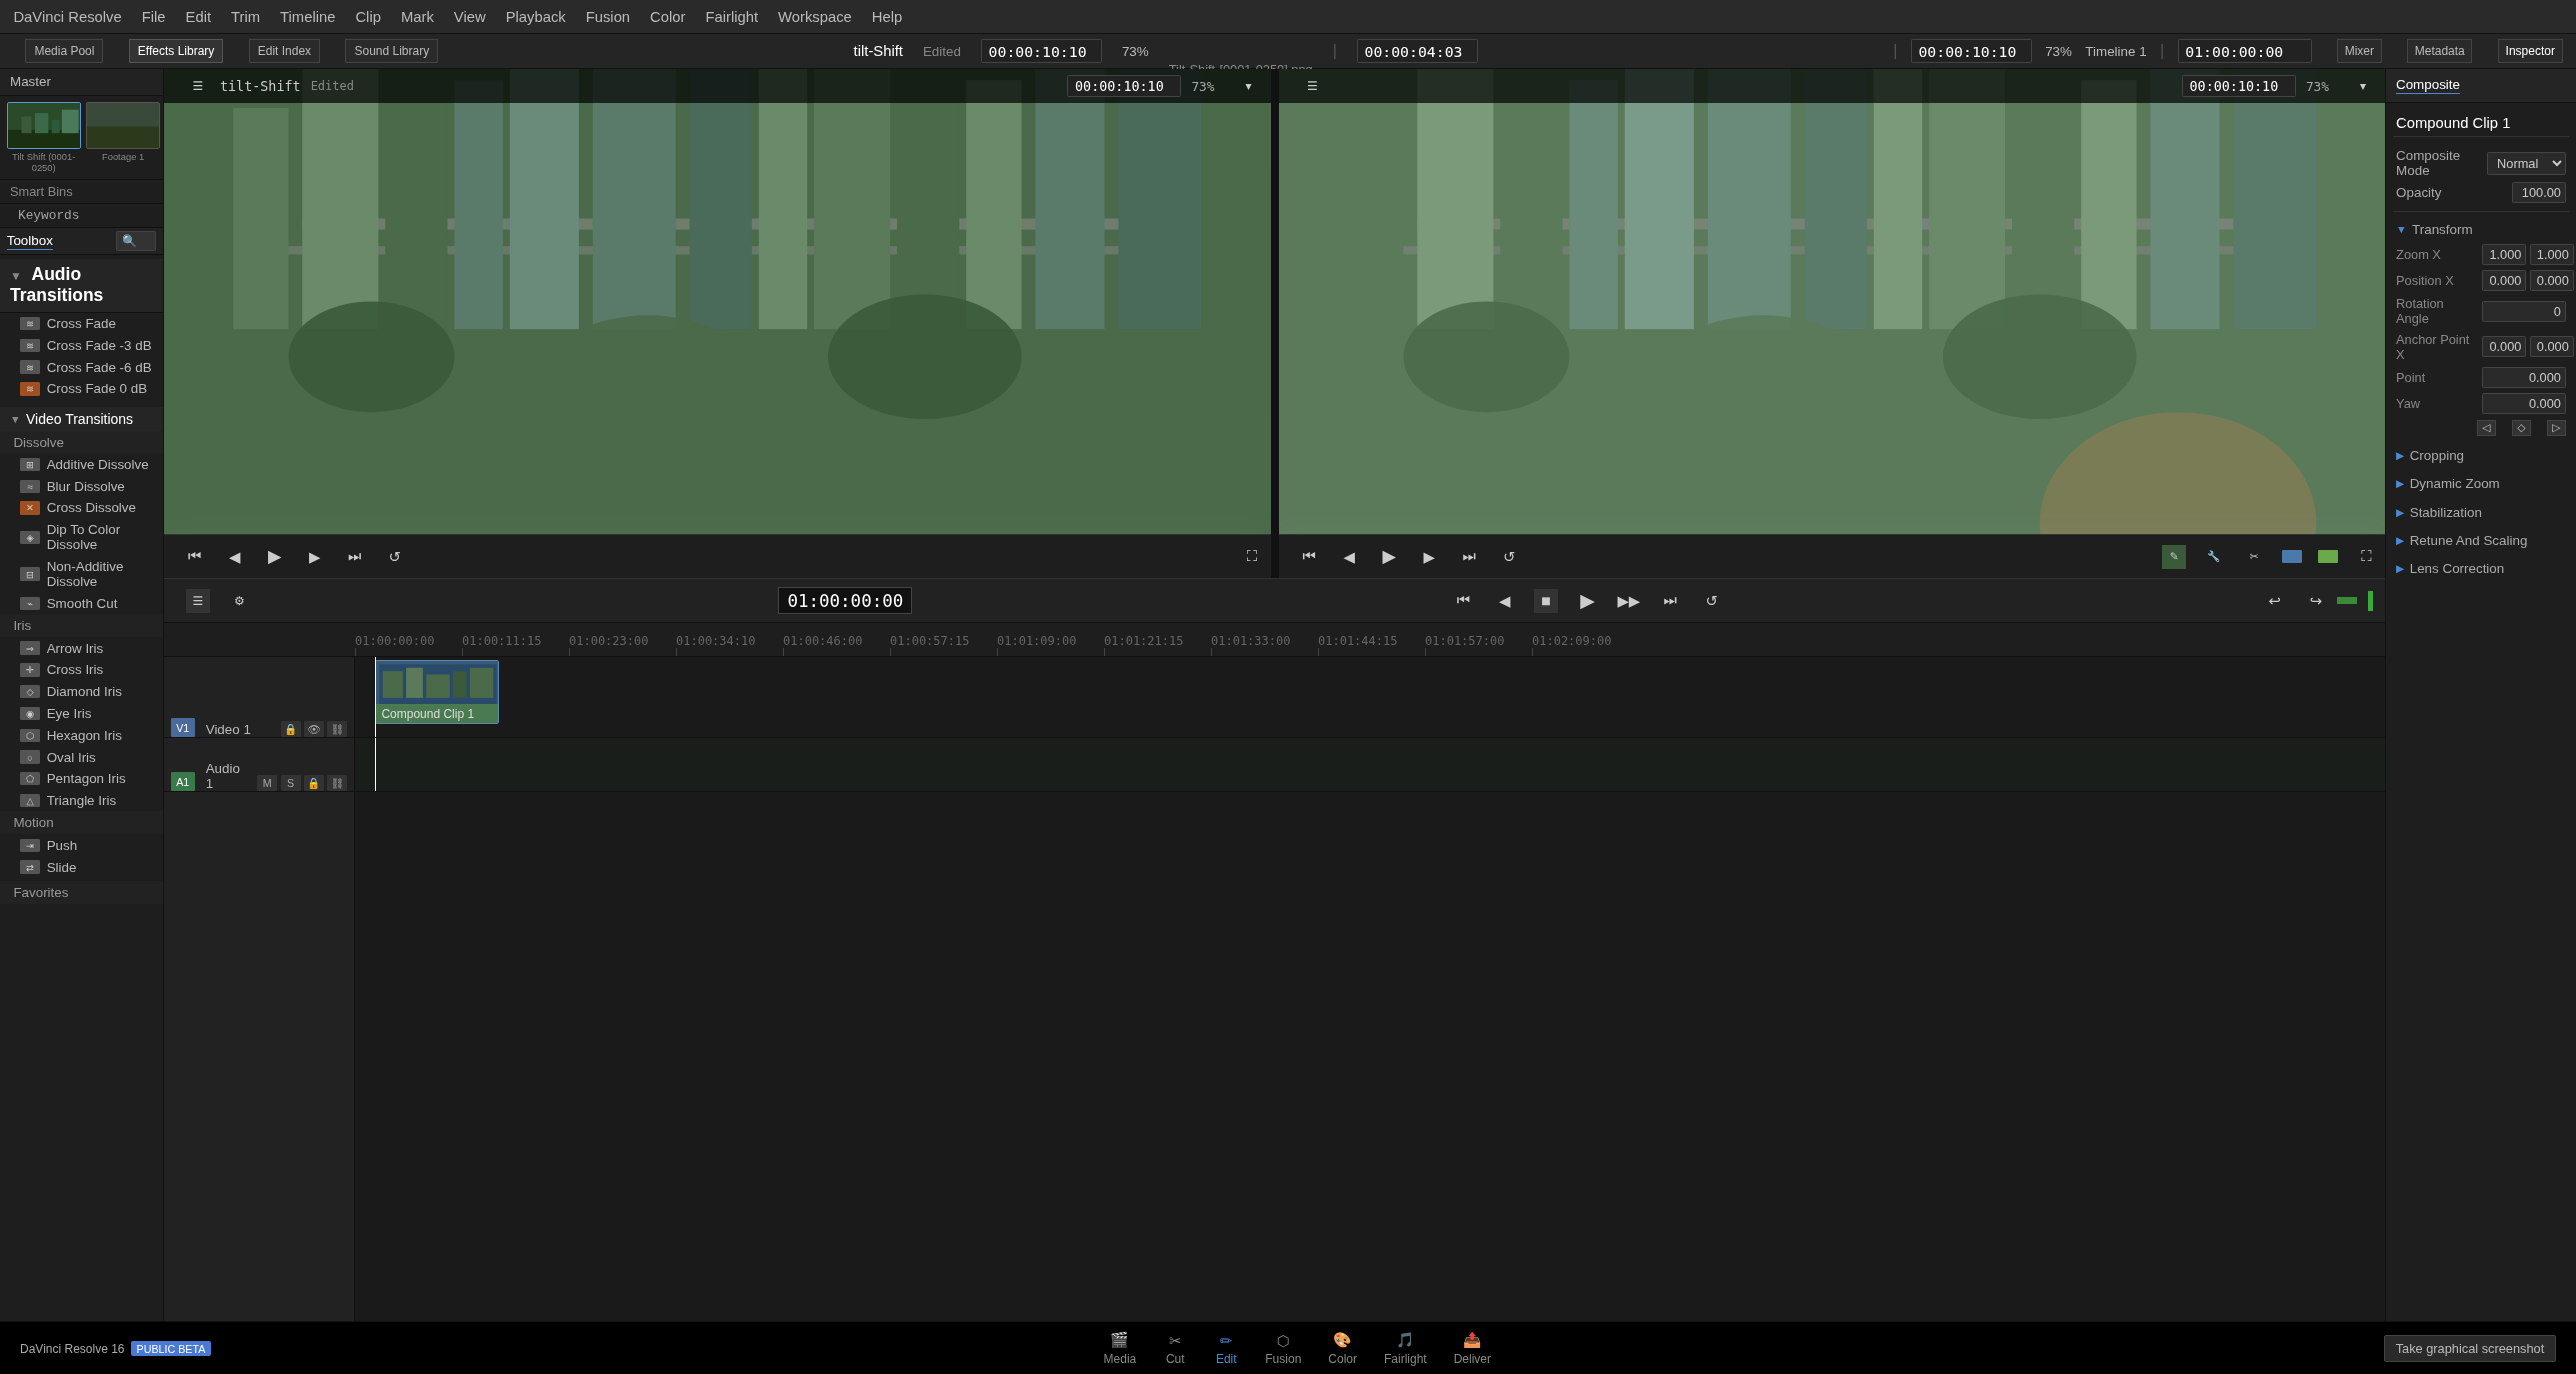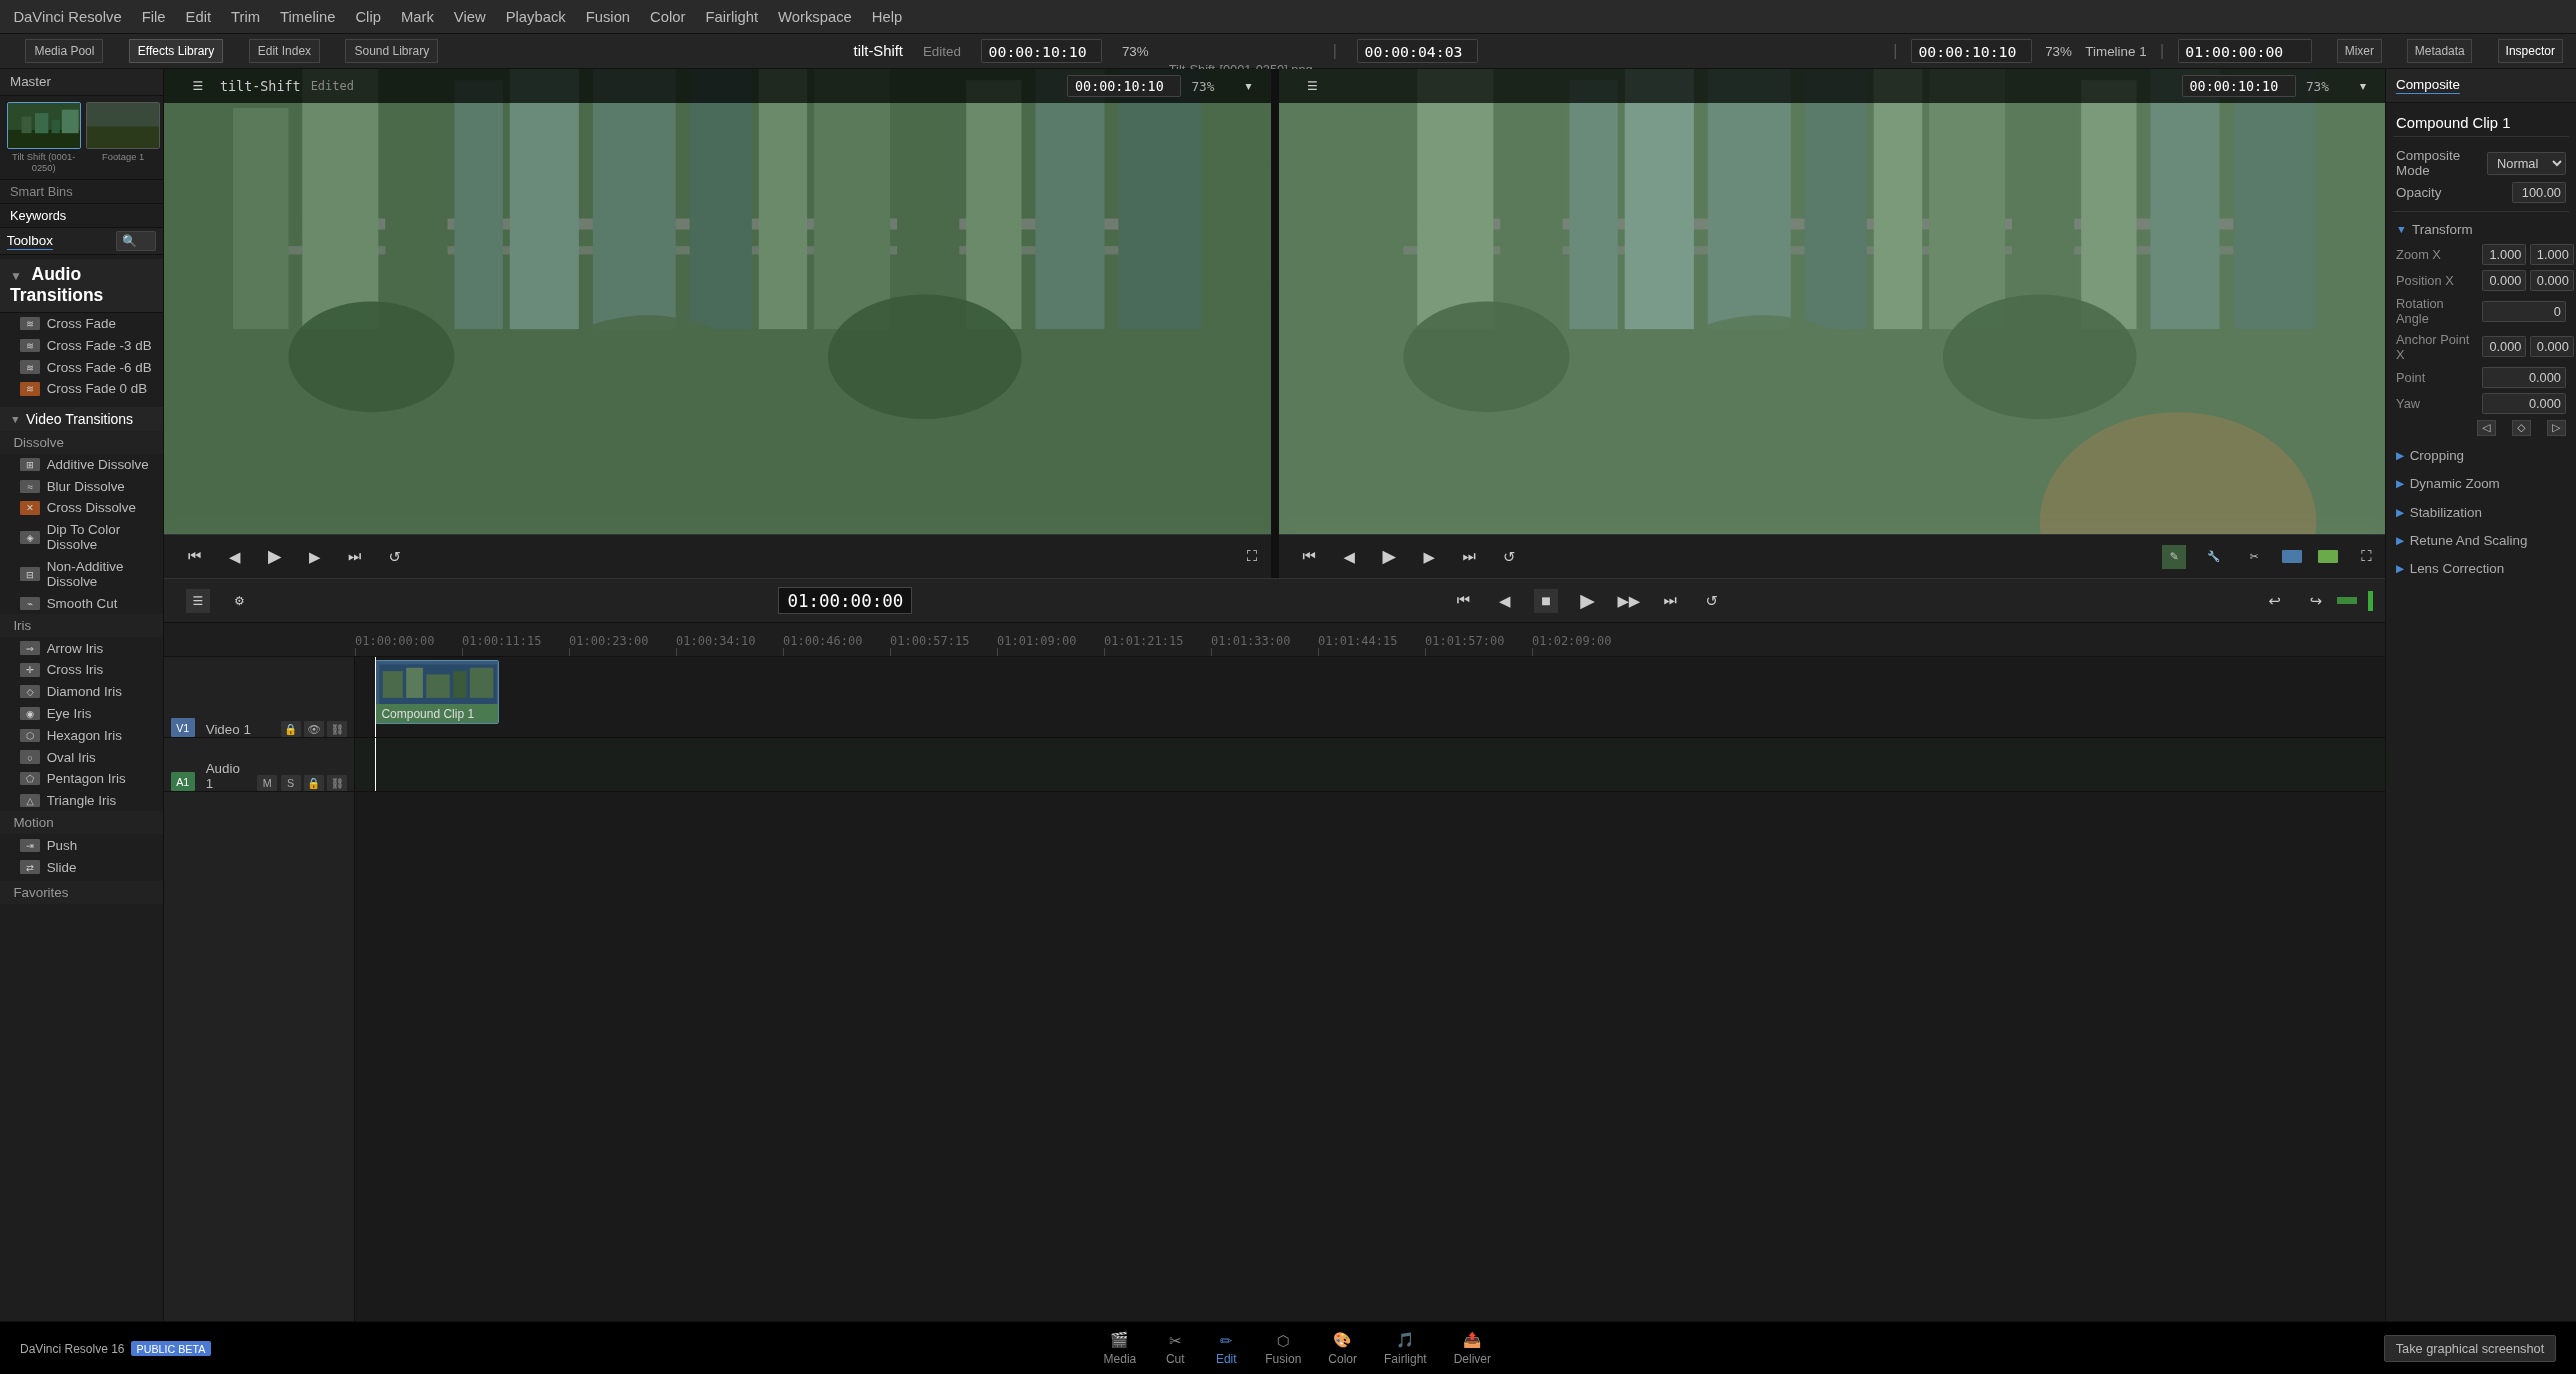--- a/index.html
+++ b/index.html
@@ -622,21 +622,21 @@
               <rect width="110" height="70" fill="#3a4a3a"></rect>
               <rect x="0" y="35" width="110" height="35" fill="#2a3a1a"></rect>
             </svg>
         </div>
         <div class="thumbnail-label" style="font-size:9.4px;color:#888;">Footage 1</div>
       </div>
 
     </div>
 
     <div style="padding:4px 10px;font-size:12.8px;color:#888;background:#1e1e1e;border-bottom:0.7px solid #111;cursor:pointer;">Smart Bins</div>
-    <div style="padding:4px 10px;font-size:12.8px;color:#ffffff;background:#1e1e1e;border-bottom:0.7px solid #111;cursor:pointer;">Keywords</div>
+    <div style="padding:4px 18px;font-size:12.8px;color:#a3a3a3;background:#1e1e1e;border-bottom:0.7px solid #111;cursor:pointer;font-family:Liberation Mono, monospace;">Keywords</div>
 
     <div style="height:27px;background:#222;border-bottom:0.7px solid #111;display:flex;align-items:center;justify-content:space-between;padding:0 6.7px;">
       <div style="display:flex;gap:6.7px;">
         <span style="font-size:13.4px;color:#fff;border-bottom:1.3px solid #4a8ad4;padding-bottom:1.3px;">Toolbox</span>
       </div>
       <input type="text" placeholder="🔍" style="background: rgb(51, 51, 51); border: 0.7px solid rgb(68, 68, 68); color: rgb(204, 204, 204); font-size: 12px; padding: 2px 5.4px; border-radius: 1.3px; width: 40px;">
     </div>
 
     <div class="toolbox-panel">
 

